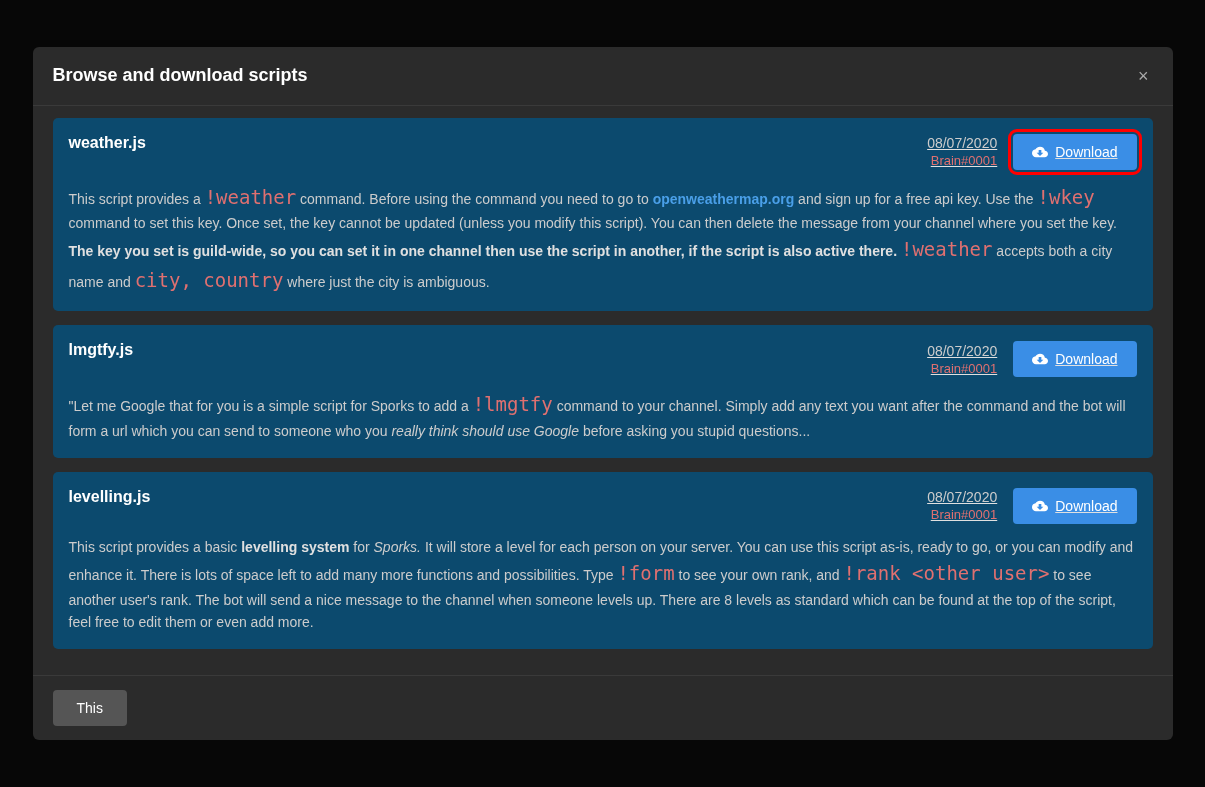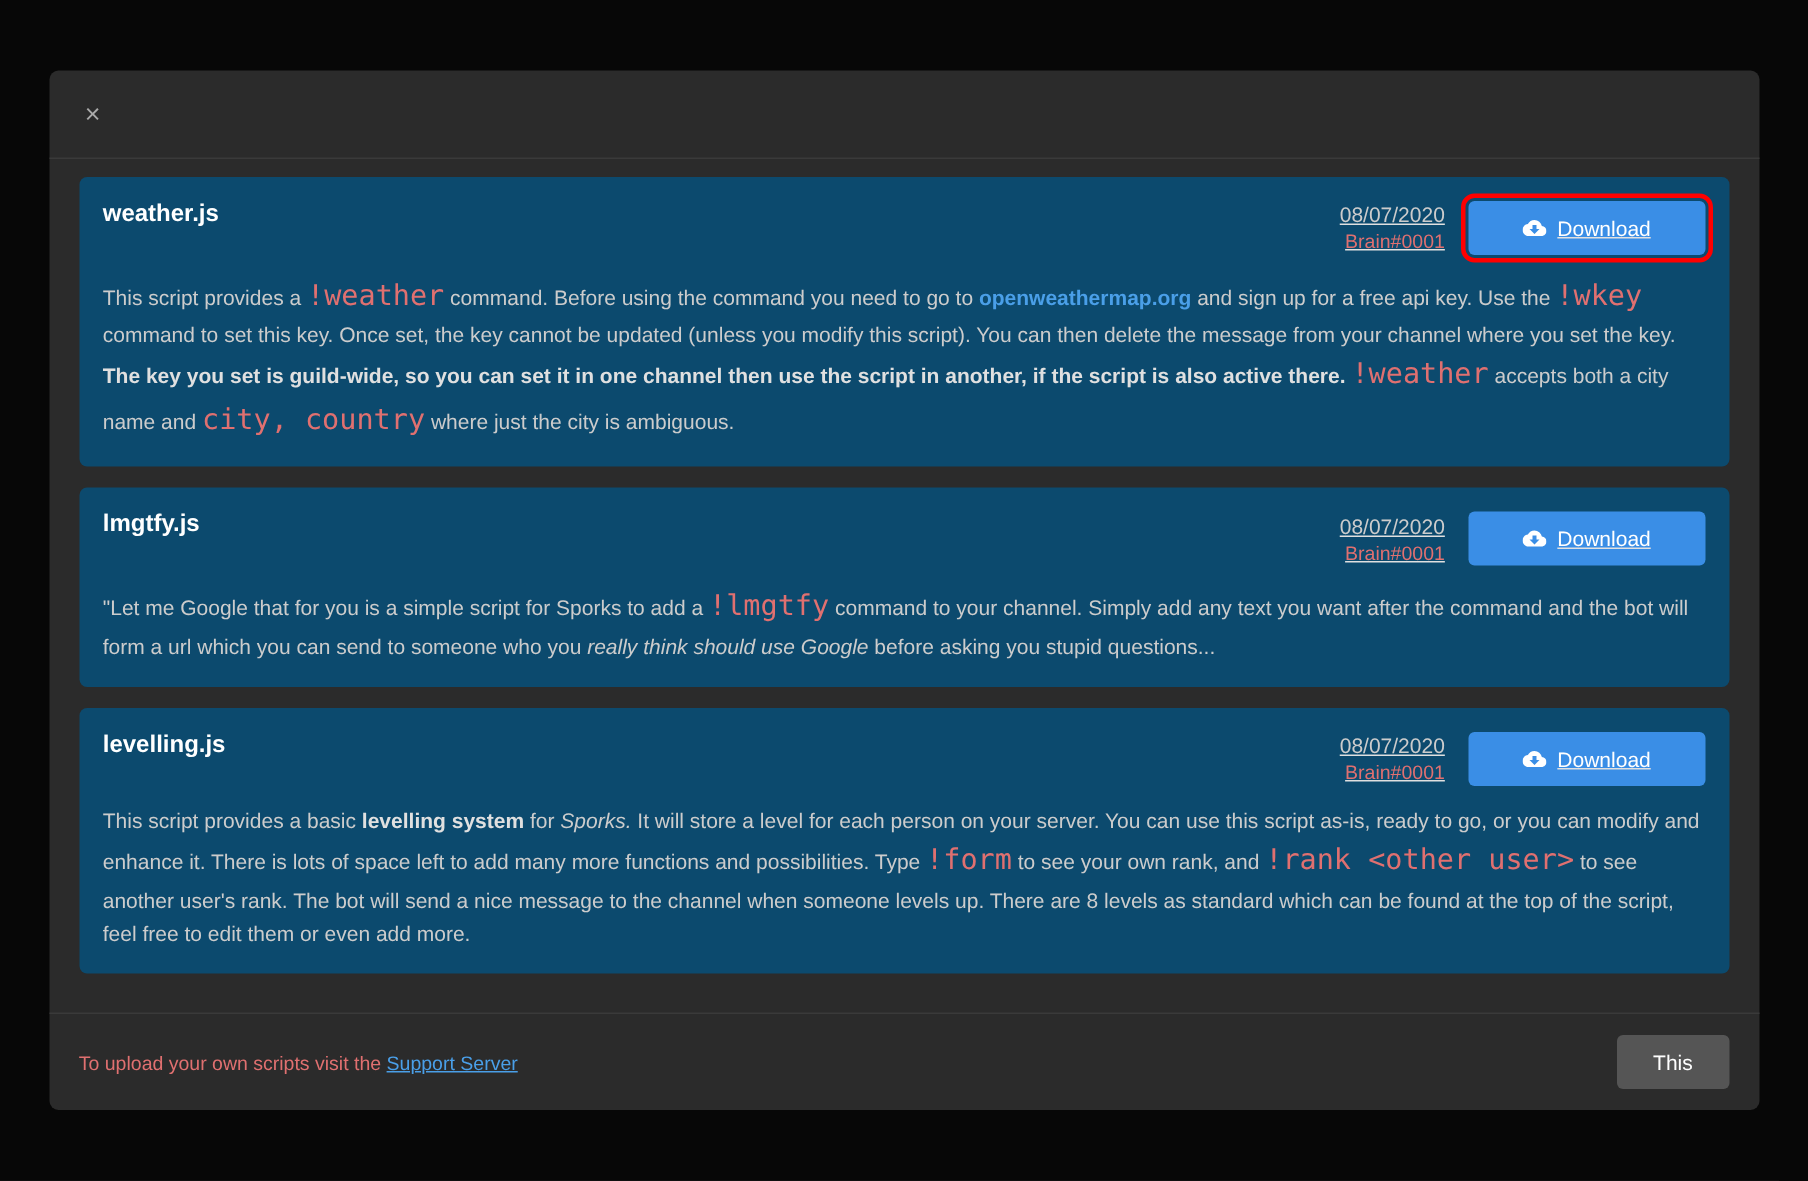--- a/index.html
+++ b/index.html
@@ -88,21 +88,21 @@
       color: #e07070;
       font-size: 13px;
       cursor: pointer;
       text-decoration: none;
     }
     .download-btn {
       background: #3a8ee6;
       color: #fff;
       border: none;
       border-radius: 4px;
-      padding: 10px 36px;
+      padding: 10px 19px;
       font-size: 14px;
       cursor: pointer;
       display: flex;
       align-items: center;
       gap: 7px;
       white-space: nowrap;
       flex-shrink: 0;
     }
     .download-btn-highlighted {
       outline: 3px solid red;
@@ -156,20 +156,21 @@
       font-size: 14px;
       cursor: pointer;
     }
   </style>
 </head>
 <body>
 
 <div class="overlay">
   <div class="modal">
     <div class="modal-header">
+      <span class="modal-title">Browse and download scripts</span>
       <span class="close-icon">×</span>
     </div>
 
     <div class="modal-body" id="modal-body">
 
     <div class="script-card">
           <div class="script-header">
             <span class="script-name">weather.js</span>
             <div class="script-header-right">
               <div class="script-meta">
@@ -223,20 +224,16 @@
                 <span>Download</span>
               </button>
             </div>
           </div>
           <div class="script-description"><span>This script provides a basic </span><strong class="bold-text">levelling system</strong><span> for </span><em class="italic-text">Sporks.</em><span> It will store a level for each person on your server. You can use this script as-is, ready to go, or you can modify and enhance it. There is lots of space left to add many more functions and possibilities.
 Type </span><span class="code-inline">!form</span><span> to see your own rank, and </span><span class="code-inline">!rank &lt;other user&gt;</span><span> to see another user's rank. The bot will send a nice message to the channel when someone levels up. There are 8 levels as standard which can be found at the top of the script, feel free to edit them or even add more.</span></div>
         </div>
       </div>
 
     <div class="modal-footer">
-      <span class="footer-text">
-        <span>To upload your own scripts visit the </span>
-        <a class="footer-link">Support Server</a>
-      </span>
       <button class="close-btn">This</button>
     </div>
   </div>
 </div>
 
 </body></html>

